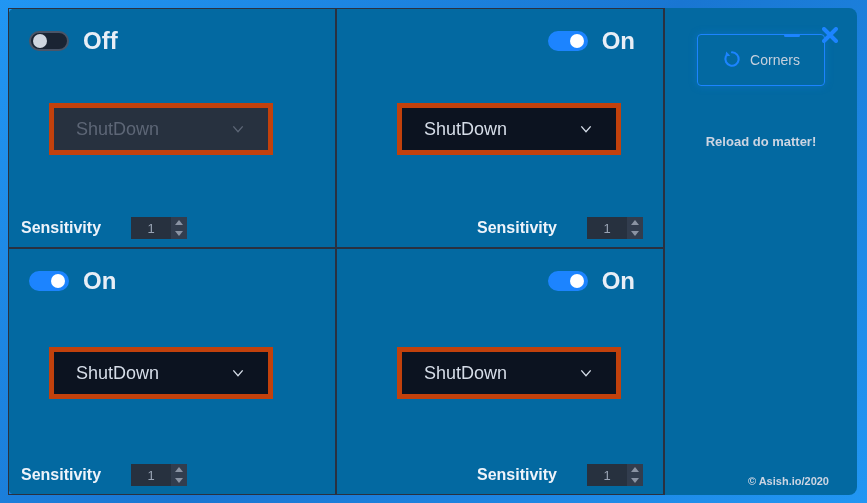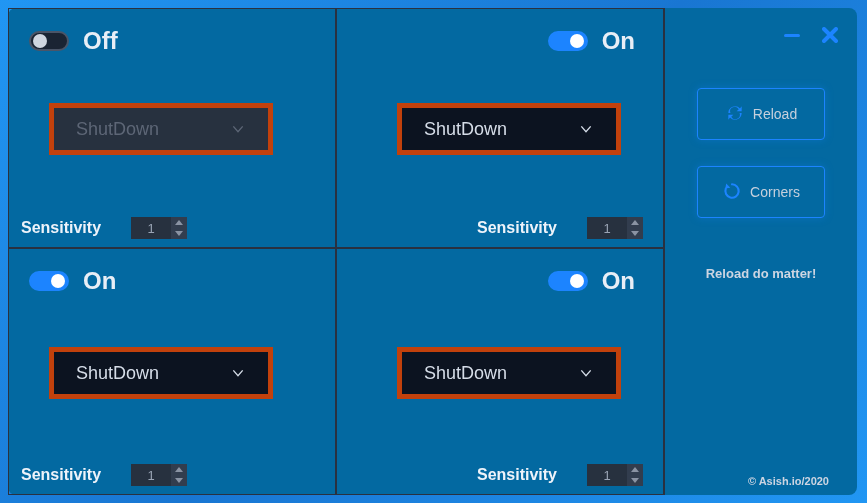--- a/index.html
+++ b/index.html
@@ -342,28 +342,20 @@
             <rect x="1" y="8" width="16" height="3" rx="1.5" fill="#1c84ff"></rect>
           </svg>
       </div>
       <div class="winbtn">
         <svg width="16" height="16">
             <path d="M2 2 L14 14 M14 2 L2 14" stroke="#1c84ff" stroke-width="4" stroke-linecap="round"></path>
           </svg>
       </div>
     </div>
 
-    <div class="side-btn" style="margin-top:80px;">
-      <span>
-        <svg width="20" height="20" viewBox="0 0 24 24">
-            <path d="M4 12a8 8 0 0 1 14-5.3L20 4v6h-6l2.5-2.5A5.5 5.5 0 0 0 6.5 12M20 12a8 8 0 0 1-14 5.3L4 20v-6h6l-2.5 2.5A5.5 5.5 0 0 0 17.5 12" fill="#1c84ff"></path>
-          </svg>
-      </span>
-      <span>Reload</span>
-    </div>
 
     <div class="side-btn" style="margin-top:26px;">
       <span>
         <svg width="20" height="20" viewBox="0 0 24 24">
             <path d="M12 4a8 8 0 1 1-7.4 5" stroke="#1c84ff" stroke-width="2.5" fill="none" stroke-linecap="round"></path>
             <path d="M5 3l-1 6 6-1z" fill="#1c84ff"></path>
           </svg>
       </span>
       <span>Corners</span>
     </div>

